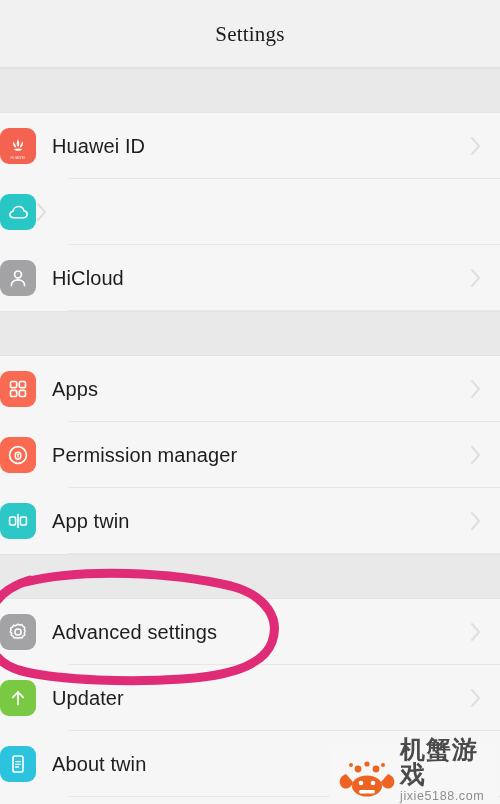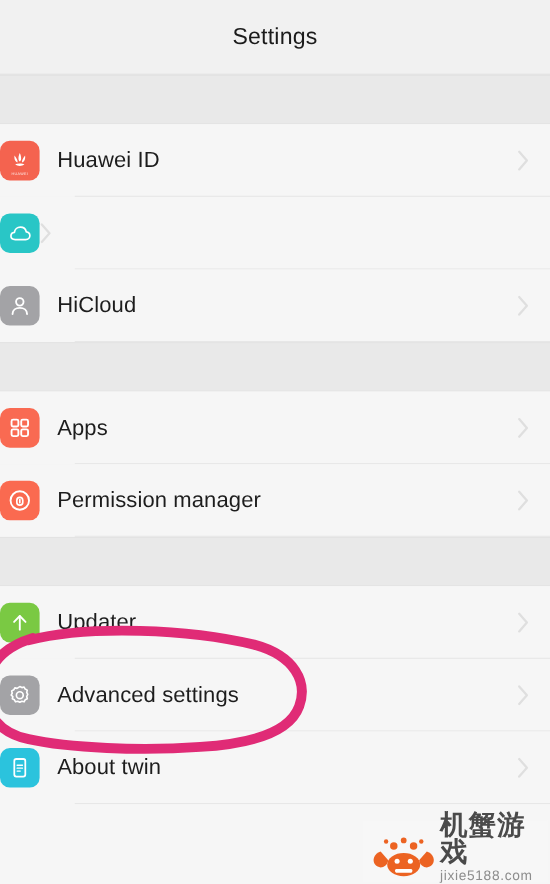--- a/index.html
+++ b/index.html
@@ -21,20 +21,21 @@
     background:#f1f1f1;
     display:flex;
     align-items:center;
     justify-content:center;
     position:relative;
   }
   .header-title {
     font-size:21px;
     color:#1b1b1b;
     letter-spacing:.2px;
+    font-family:Liberation Serif, serif;
   }
   .header-rule {
     position:absolute;
     left:0; right:0; bottom:0;
     height:1px;
     background:#e2e2e2;
   }
 
   
   .spacer {
@@ -246,50 +247,66 @@
       </div>
       <div class="row-label">Permission manager</div>
       <div class="chevron">
         <svg width="12" height="20" viewBox="0 0 12 20">
             <path d="M2 2 L9 10 L2 18" fill="none" stroke="#c9c9c9" stroke-width="2.1" stroke-linecap="round" stroke-linejoin="round"></path>
           </svg>
       </div>
       <div class="row-sep"></div>
     </div>
 
+    <div class="row">
+      <div class="icon" style="background:#2ec7c7;">
+        <svg width="24" height="24" viewBox="0 0 24 24">
+          <rect x="3.6" y="8" width="6" height="8" rx="1.2" fill="none" stroke="#ffffff" stroke-width="1.6"></rect>
+          <rect x="14.4" y="8" width="6" height="8" rx="1.2" fill="none" stroke="#ffffff" stroke-width="1.6"></rect>
+          <line x1="12" y1="5.6" x2="12" y2="18.4" stroke="#ffffff" stroke-width="1.6" stroke-linecap="round"></line>
+        </svg>
+      </div>
+      <div class="row-label">App twin</div>
+      <div class="chevron">
+        <svg width="12" height="20" viewBox="0 0 12 20">
+            <path d="M2 2 L9 10 L2 18" fill="none" stroke="#c9c9c9" stroke-width="2.1" stroke-linecap="round" stroke-linejoin="round"></path>
+          </svg>
+      </div>
+      <div class="row-sep"></div>
+    </div>
 
   </div>
 
   <div class="spacer"></div>
   <div class="group">
 
     <div class="row">
+      <div class="icon" style="background:#a3a3a6;">
+        <svg width="24" height="24" viewBox="0 0 24 24">
+          <path d="M12 4.2l1.9.9 2-.5 1 1.8 1.9 1-.5 2 .9 1.9-.9 1.9.5 2-1.9 1-1 1.8-2-.5-1.9.9-1.9-.9-2 .5-1-1.8-1.9-1 .5-2L4.2 12l.9-1.9-.5-2 1.9-1 1-1.8 2 .5z" fill="none" stroke="#ffffff" stroke-width="1.5" stroke-linejoin="round"></path>
+          <circle cx="12" cy="12" r="3.1" fill="none" stroke="#ffffff" stroke-width="1.5"></circle>
+        </svg>
+      </div>
+      <div class="row-label">Advanced settings</div>
+      <div class="chevron">
+        <svg width="12" height="20" viewBox="0 0 12 20">
+            <path d="M2 2 L9 10 L2 18" fill="none" stroke="#c9c9c9" stroke-width="2.1" stroke-linecap="round" stroke-linejoin="round"></path>
+          </svg>
+      </div>
+      <div class="row-sep"></div>
+    </div>
+
+    <div class="row">
       <div class="icon" style="background:#7ac943;">
         <svg width="24" height="24" viewBox="0 0 24 24">
           <line x1="12" y1="18.4" x2="12" y2="6.2" stroke="#ffffff" stroke-width="1.7" stroke-linecap="round"></line>
           <path d="M6.8 11.4 L12 6 L17.2 11.4" fill="none" stroke="#ffffff" stroke-width="1.7" stroke-linecap="round" stroke-linejoin="round"></path>
         </svg>
       </div>
       <div class="row-label">Updater</div>
-      <div class="chevron">
-        <svg width="12" height="20" viewBox="0 0 12 20">
-            <path d="M2 2 L9 10 L2 18" fill="none" stroke="#c9c9c9" stroke-width="2.1" stroke-linecap="round" stroke-linejoin="round"></path>
-          </svg>
-      </div>
-      <div class="row-sep"></div>
-    </div>
-
-    <div class="row">
-      <div class="icon" style="background:#a3a3a6;">
-        <svg width="24" height="24" viewBox="0 0 24 24">
-          <path d="M12 4.2l1.9.9 2-.5 1 1.8 1.9 1-.5 2 .9 1.9-.9 1.9.5 2-1.9 1-1 1.8-2-.5-1.9.9-1.9-.9-2 .5-1-1.8-1.9-1 .5-2L4.2 12l.9-1.9-.5-2 1.9-1 1-1.8 2 .5z" fill="none" stroke="#ffffff" stroke-width="1.5" stroke-linejoin="round"></path>
-          <circle cx="12" cy="12" r="3.1" fill="none" stroke="#ffffff" stroke-width="1.5"></circle>
-        </svg>
-      </div>
-      <div class="row-label">Advanced settings</div>
       <div class="chevron">
         <svg width="12" height="20" viewBox="0 0 12 20">
             <path d="M2 2 L9 10 L2 18" fill="none" stroke="#c9c9c9" stroke-width="2.1" stroke-linecap="round" stroke-linejoin="round"></path>
           </svg>
       </div>
       <div class="row-sep"></div>
     </div>
 
     <div class="row">
       <div class="icon" style="background:#2bc3dd;">

